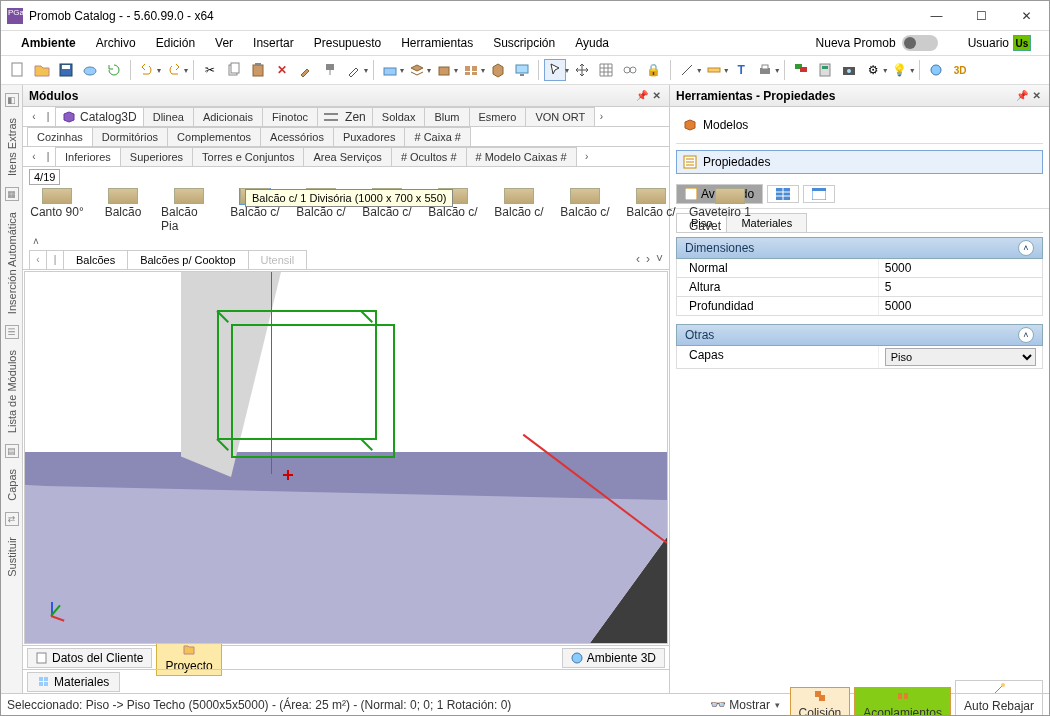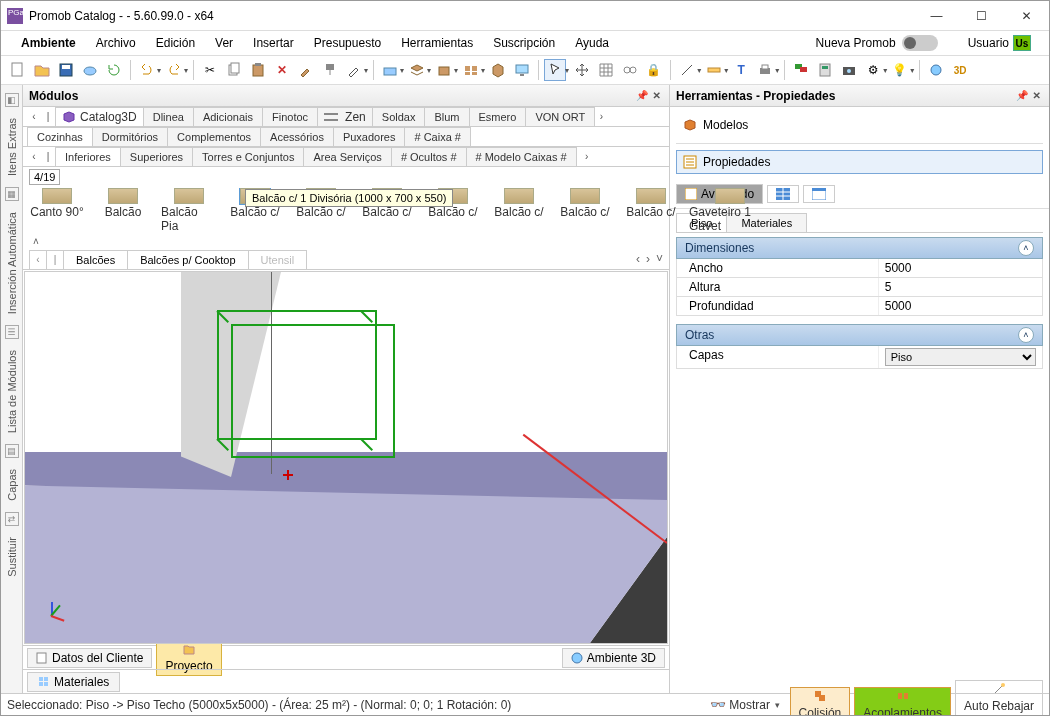--- a/index.html
+++ b/index.html
@@ -590,21 +590,21 @@
     <div class="prop-tabs">
       <div class="pt sel">Piso</div>
       <div class="pt">Materiales</div>
     </div>
     <div class="prop-group">
       <div class="prop-group-h">
         <span>Dimensiones</span>
         <span class="chev">˄</span>
       </div>
       <div class="prop-row">
-        <div class="k">Ancho</div>
+        <div class="k">Normal</div>
         <div class="v">5000</div>
       </div>
       <div class="prop-row">
         <div class="k">Altura</div>
         <div class="v">5</div>
       </div>
       <div class="prop-row">
         <div class="k">Profundidad</div>
         <div class="v">5000</div>
       </div>

